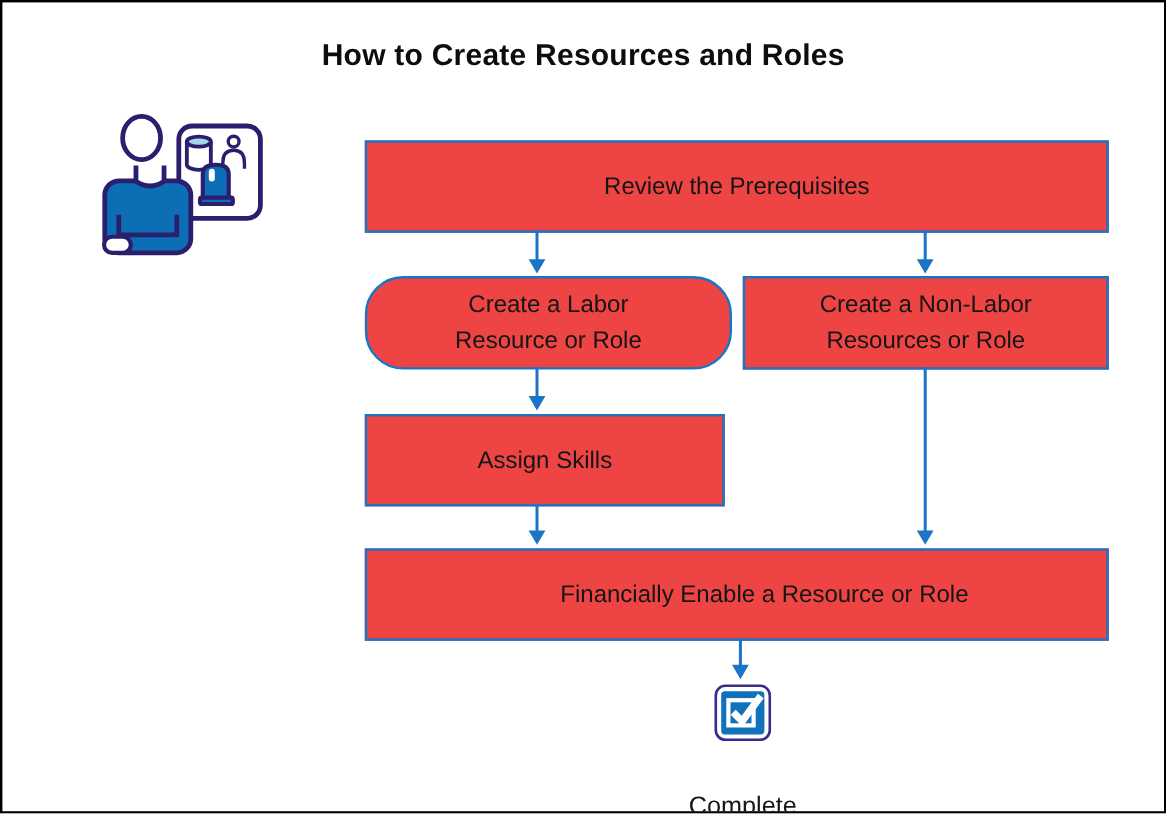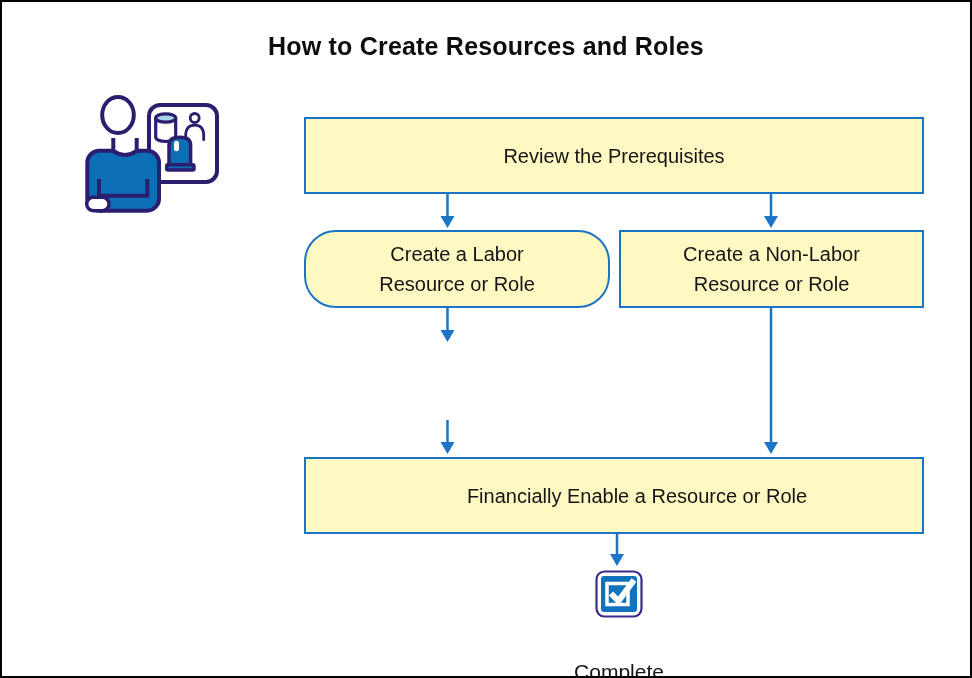--- a/index.html
+++ b/index.html
@@ -20,21 +20,21 @@
   }
   .persona-icon{position:absolute;left:82px;top:92px;width:150px;height:126px;}
   .persona-label{
     position:absolute;left:12px;top:221px;width:240px;
     text-align:center;font-size:19px;font-weight:700;color:#0d0d0d;
   }
   .flow-box{
     position:absolute;
     box-sizing:border-box;
     border:2px solid #1B74C5;
-    background:#fef9c3;
+    background:#ef4444;
     display:flex;align-items:center;justify-content:center;
     text-align:center;
     font-size:20px;line-height:1.5;color:#151515;
     white-space:pre-line;
   }
   .box-review{left:302px;top:115px;width:620px;height:77px;}
   .box-labor{left:302px;top:228px;width:306px;height:78px;border-radius:32px;}
   .box-nonlabor{left:617px;top:228px;width:305px;height:78px;}
   .box-skills{left:302px;top:343px;width:300px;height:77px;}
   .box-financial{left:302px;top:455px;width:620px;height:77px;padding-left:46px;}
@@ -76,21 +76,24 @@
 
   <div class="flow-box box-review">
     <span>Review the Prerequisites</span>
   </div>
   <div class="flow-box box-labor">
     <span>Create a Labor
 Resource or Role</span>
   </div>
   <div class="flow-box box-nonlabor">
     <span>Create a Non-Labor
-Resource or Role</span>
+Resources or Role</span>
+  </div>
+  <div class="flow-box box-skills">
+    <span>Assign Skills</span>
   </div>
   <div class="flow-box box-financial">
     <span>Financially Enable a Resource or Role</span>
   </div>
 
   <svg class="arrow-layer" viewBox="0 0 968 674" aria-hidden="true">
     <g stroke="#1B74C5" stroke-width="2.5" fill="#1B74C5">
       <g>
         <line x1="445.5" y1="191" x2="445.5" y2="215"></line>
         <polygon points="438.5,214 452.5,214 445.5,226" stroke="none"></polygon>

